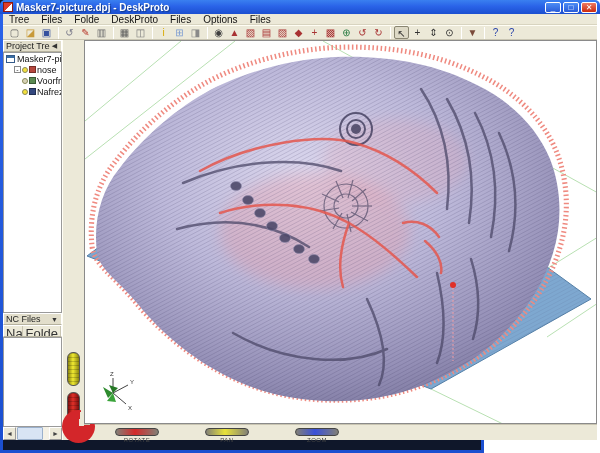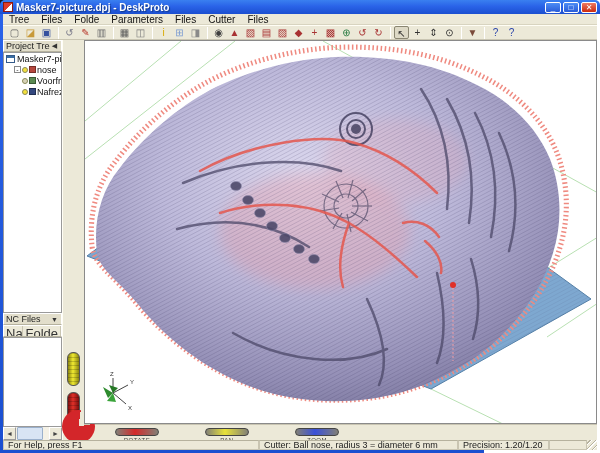--- a/index.html
+++ b/index.html
@@ -128,23 +128,23 @@
   </div>
 
   <div class="side-border left"></div>
   <div class="side-border right"></div>
   <div class="bottom-border"></div>
 
   <div class="menubar" id="menubar">
       <span class="menu-item">Tree</span>
       <span class="menu-item">Files</span>
       <span class="menu-item">Folde</span>
-      <span class="menu-item">Parameters</span>
+      <span class="menu-item">DeskProto</span>
       <span class="menu-item">Files</span>
-      <span class="menu-item">Cutter</span>
+      <span class="menu-item">Options</span>
       <span class="menu-item">Files</span>
     </div>
 
   <div class="toolbar" id="toolbar">
       <span class="tbi" style="color: rgb(102, 102, 102);">▢</span>
       <span class="tbi" style="color: rgb(200, 154, 58);">◪</span>
       <span class="tbi" style="color: rgb(53, 81, 158);">▣</span>
       <span class="tsep"></span>
       <span class="tbi" style="color: rgb(122, 122, 138);">↺</span>
       <span class="tbi" style="color: rgb(184, 56, 44);">✎</span>
@@ -357,20 +357,13 @@
       <span class="hint" style="left: 121px;">
         <span class="hint-bar" style="display: block; background: linear-gradient(90deg, rgba(0, 0, 0, 0.45), rgb(232, 226, 58) 45%, rgba(0, 0, 0, 0.45));"></span>
         <span class="hint-label" style="display: block;">PAN</span>
       </span>
       <span class="hint" style="left: 211px;">
         <span class="hint-bar" style="display: block; background: linear-gradient(90deg, rgba(0, 0, 0, 0.45), rgb(58, 80, 216) 45%, rgba(0, 0, 0, 0.45));"></span>
         <span class="hint-label" style="display: block;">ZOOM</span>
       </span>
     </div>
 
-  <div class="statusbar">
-    <span class="status-sec s1">For Help, press F1</span>
-    <span class="status-sec s2">Cutter: Ball nose, radius 3 = diameter 6 mm</span>
-    <span class="status-sec s3">Precision: 1.20/1.20</span>
-    <span class="status-sec s4"></span>
-    <span class="grip"></span>
-  </div>
 </div>
 
 </body></html>

